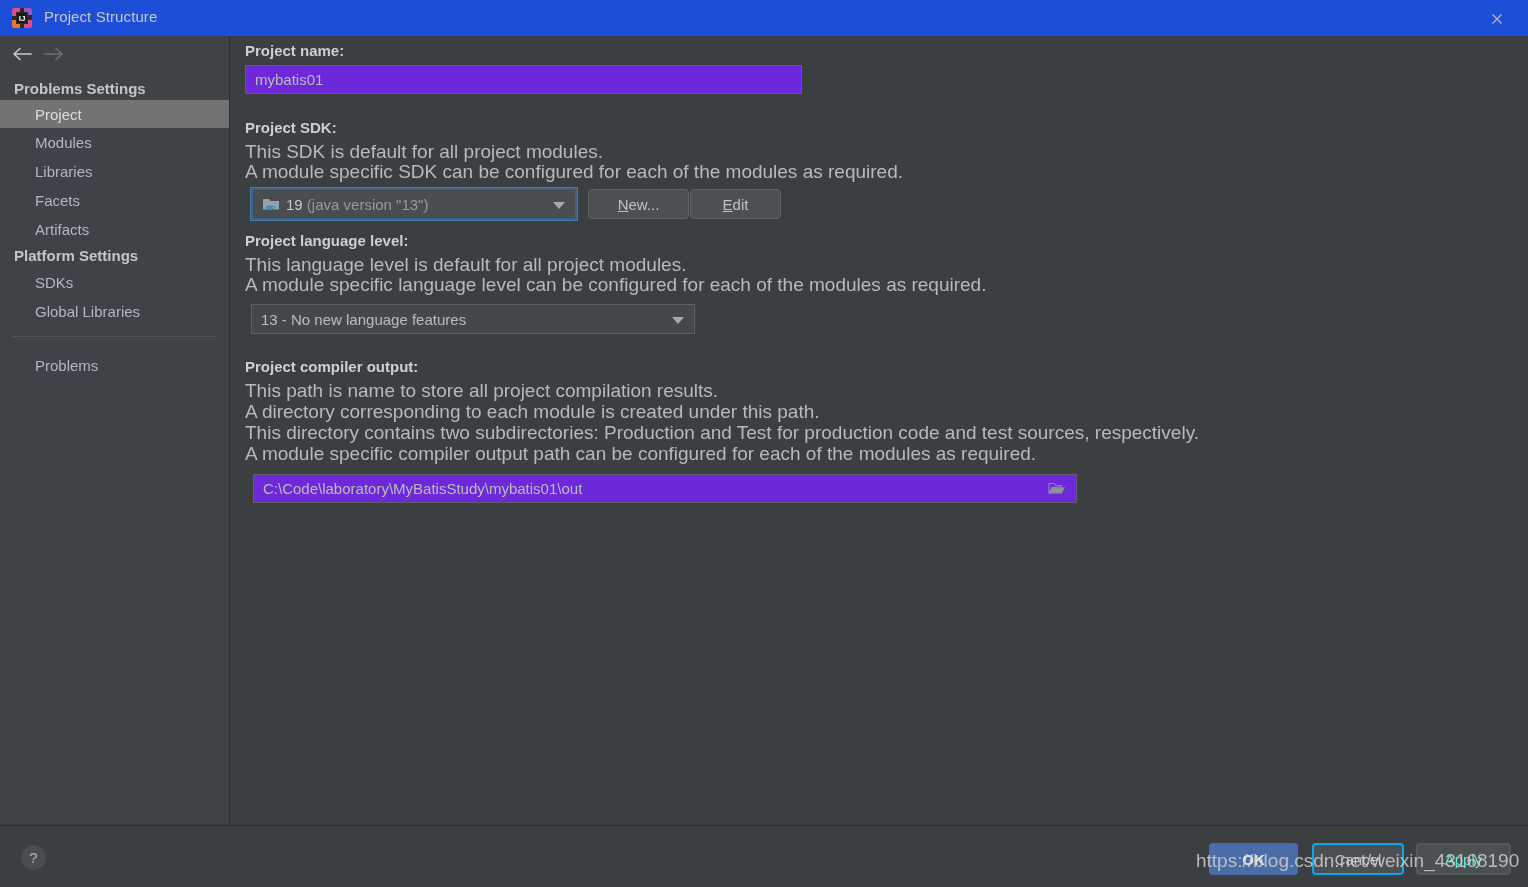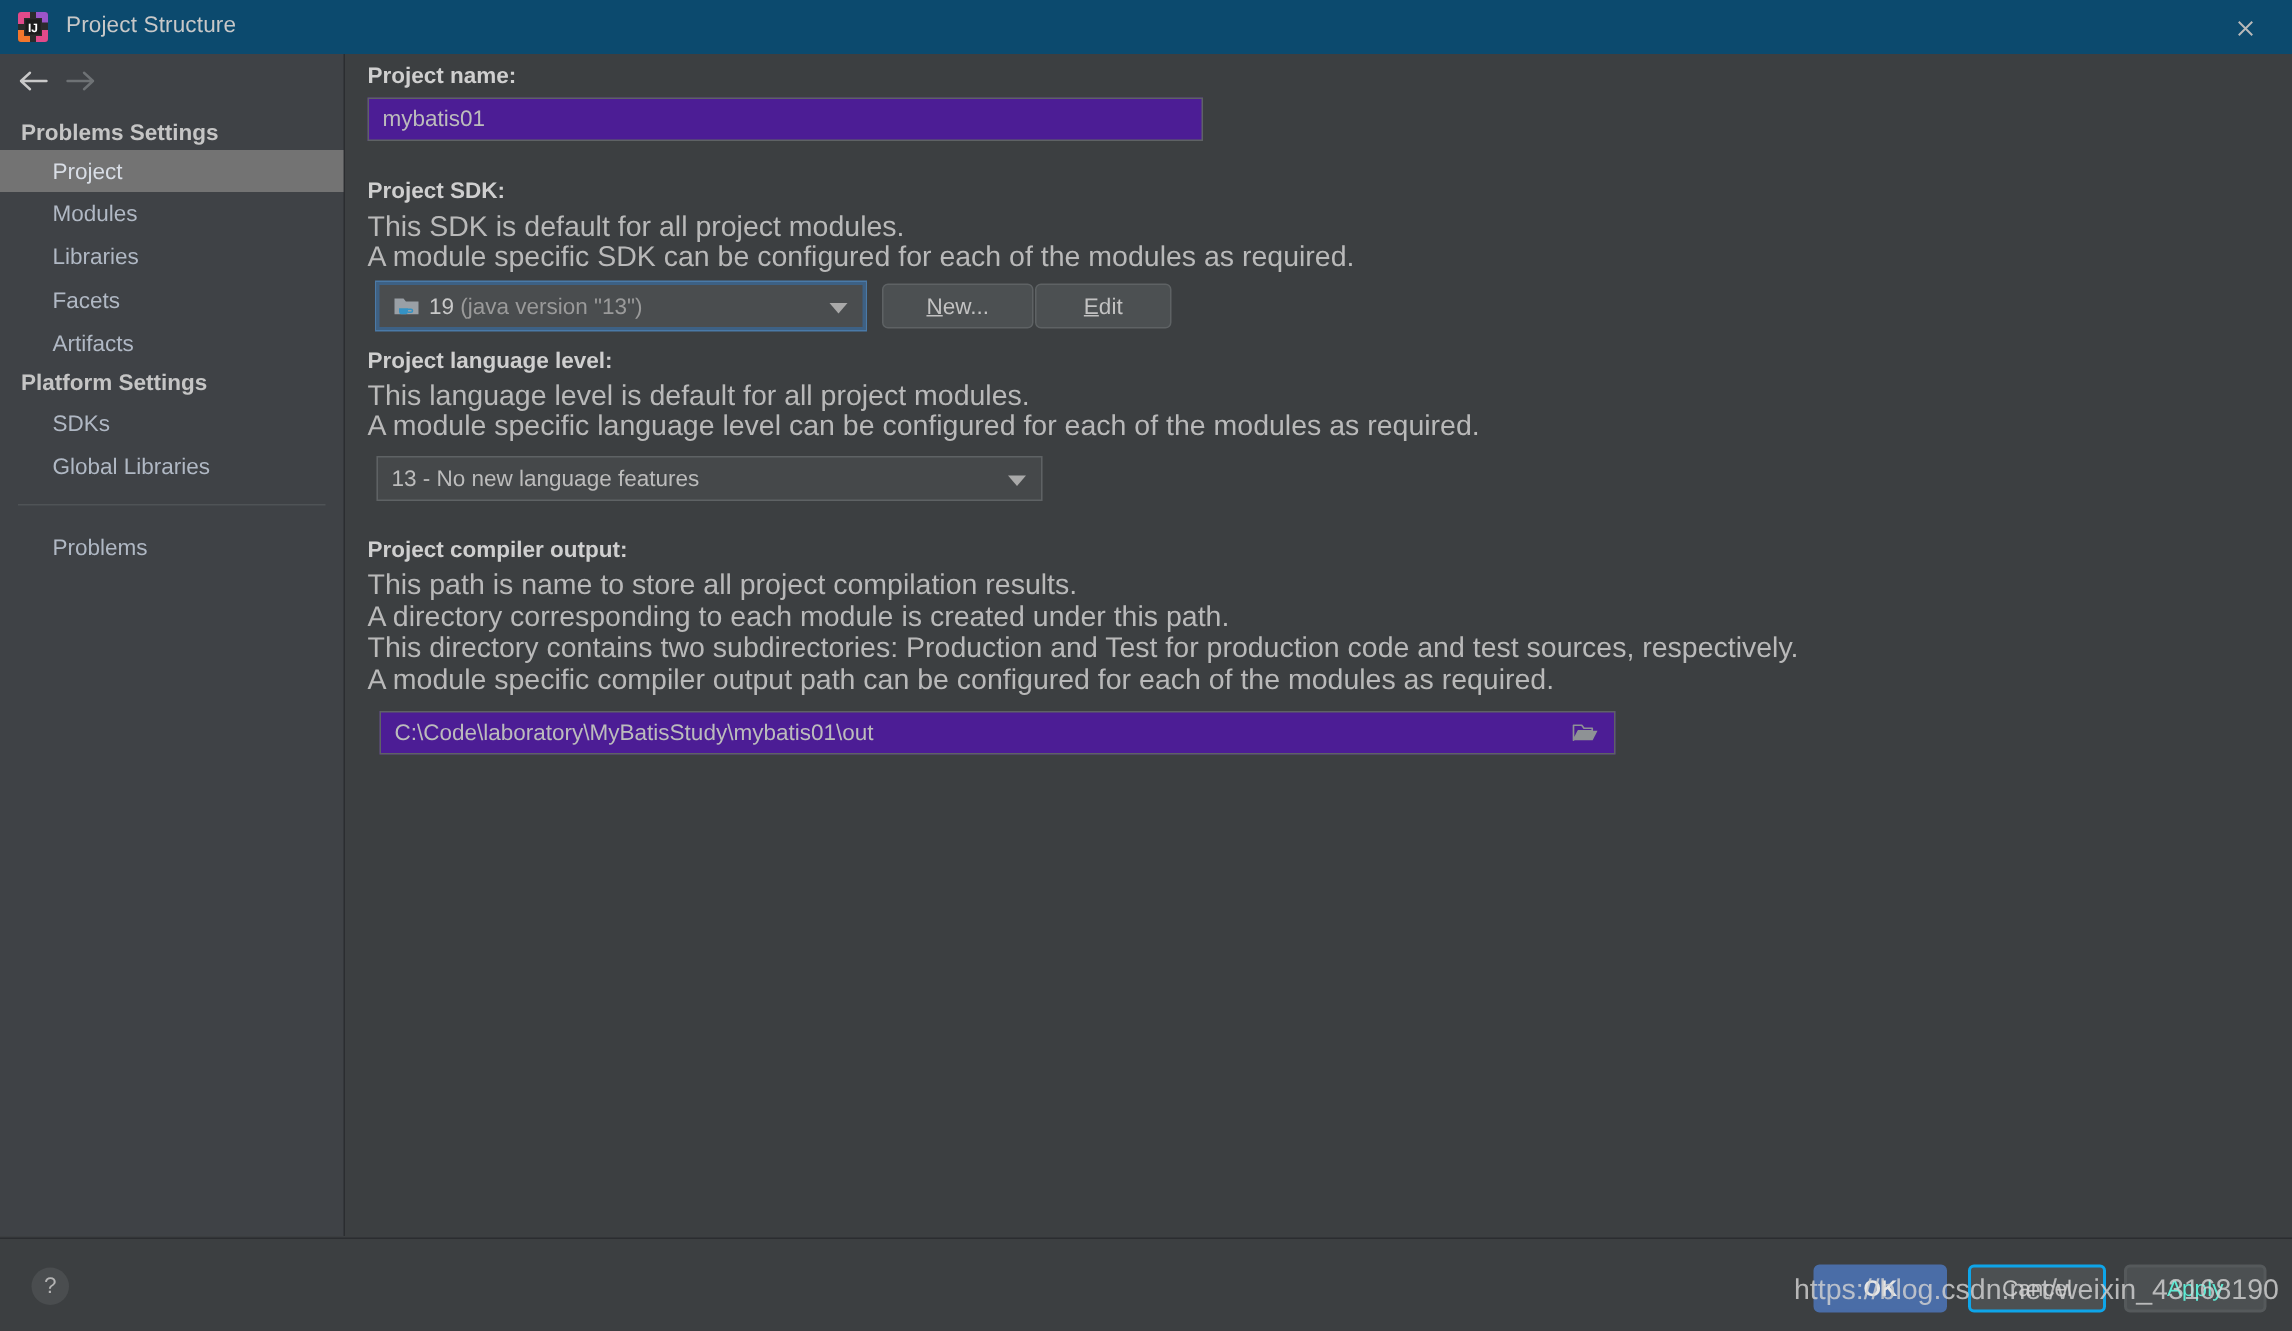--- a/index.html
+++ b/index.html
@@ -22,21 +22,21 @@
     height: 887px;
     background: #3c3f41;
   }
 
   
   .titlebar {
     position: absolute;
     left: 0; top: 0;
     width: 1528px;
     height: 36px;
-    background: #0c4a6e;
+    background: #1d4ed8;
   }
   .titlebar-icon {
     position: absolute;
     left: 11px; top: 7px;
     width: 22px; height: 22px;
   }
   .titlebar-title {
     position: absolute;
     left: 44px; top: 8px;
     font-size: 15px;
@@ -133,21 +133,21 @@
     position: absolute;
     font-size: 19px;
     color: #b9b9b9;
     white-space: nowrap;
   }
 
   
   .textfield {
     position: absolute;
     box-sizing: border-box;
-    background: #4c1d95;
+    background: #6d28d9;
     border: 1px solid #5e6264;
     color: #bcbcbc;
     font-size: 15px;
     display: flex;
     align-items: center;
     padding-left: 9px;
     cursor: text;
   }
 
   

